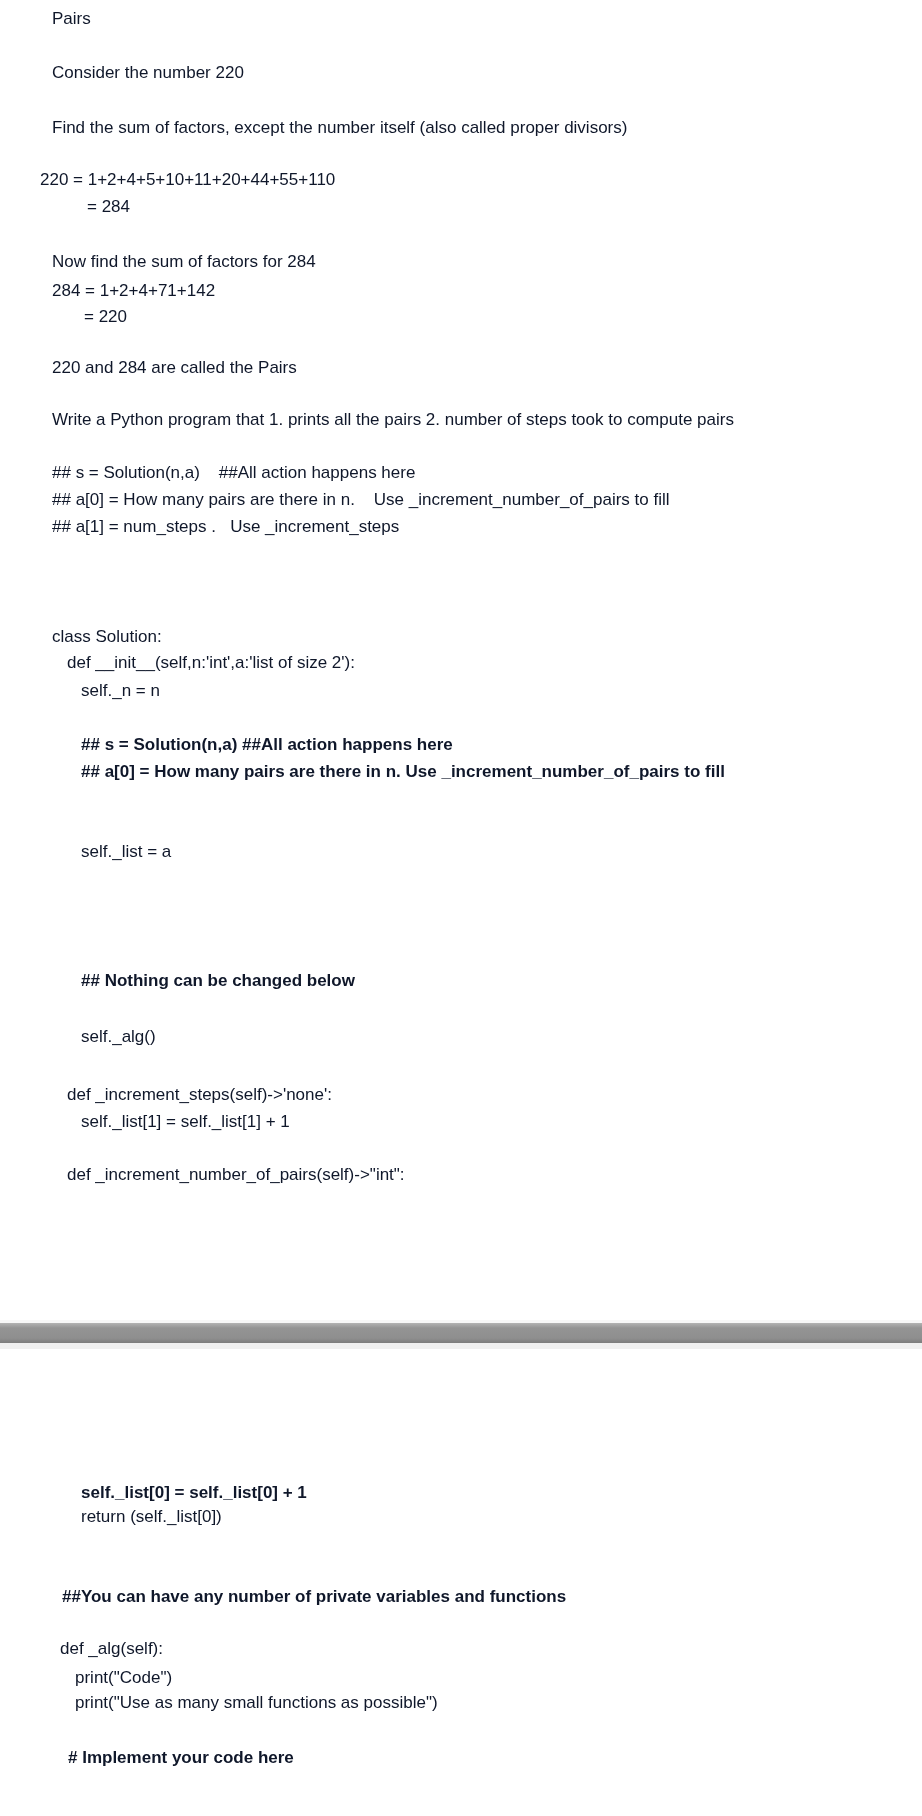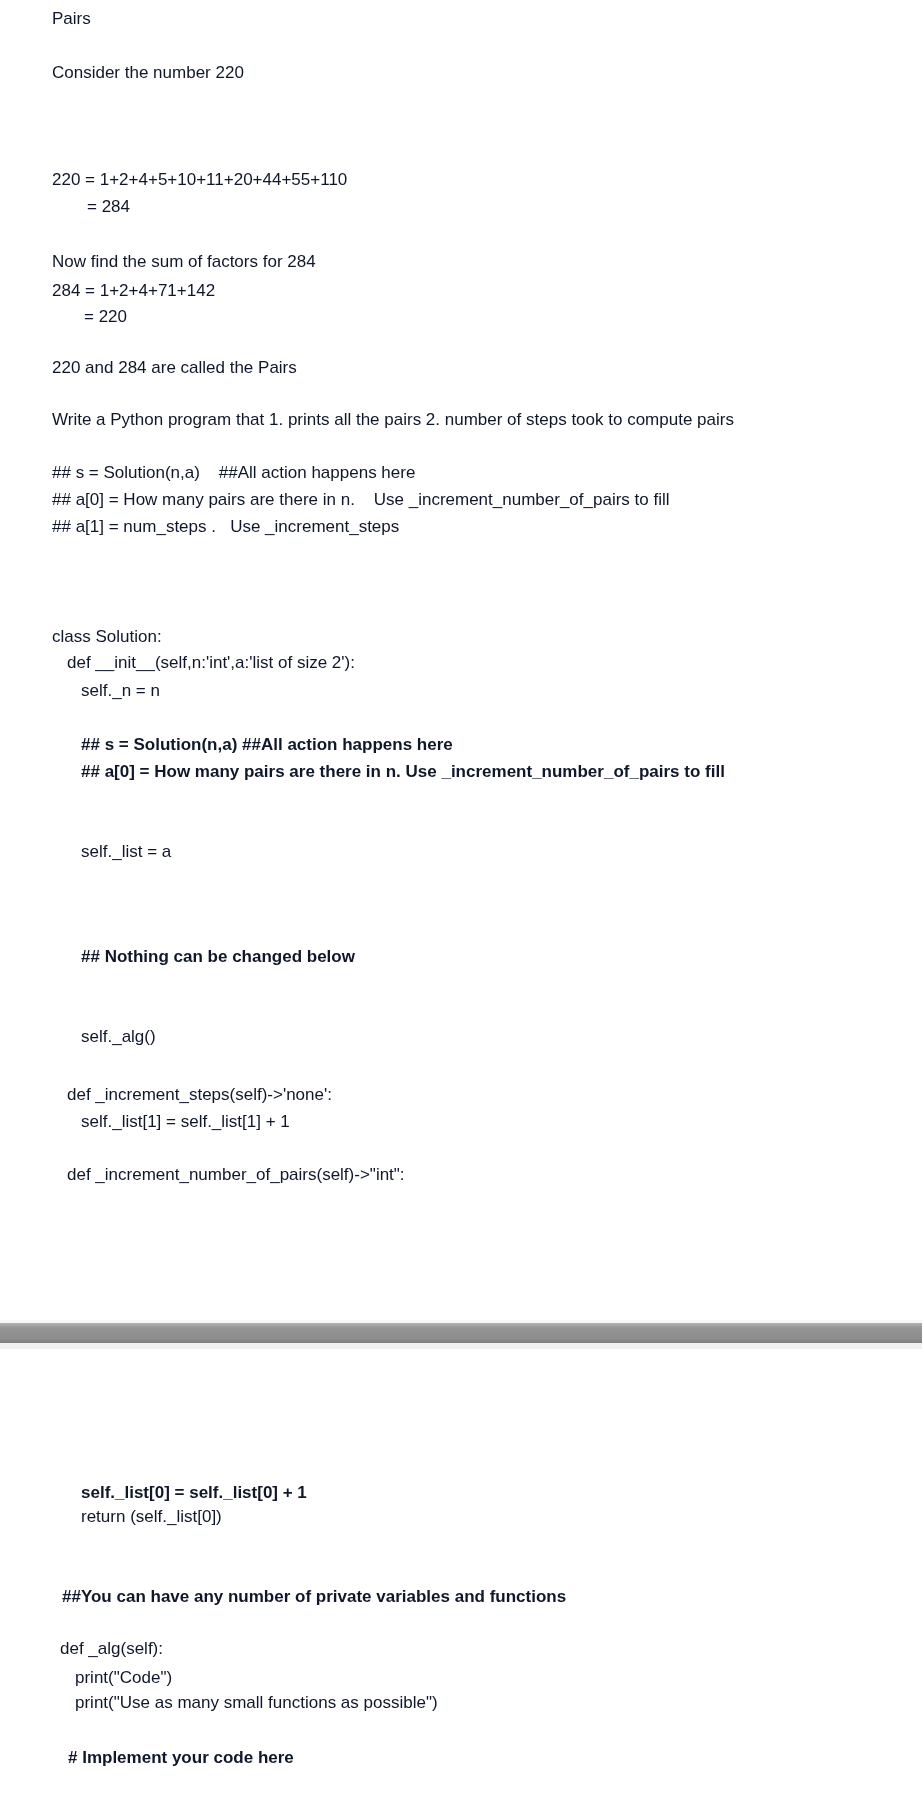--- a/index.html
+++ b/index.html
@@ -41,38 +41,39 @@
     background: #f0f0f0;
   }
 </style>
 </head>
 <body>
 
 <div class="page">
 
   <div class="line" style="top:8px;   left:52px;">Pairs</div>
   <div class="line" style="top:62px;  left:52px;">Consider the number 220</div>
-  <div class="line" style="top:169px; left:52px;text-align:right;">220 = 1+2+4+5+10+11+20+44+55+110</div>
+  <div class="line" style="top:117px; left:52px;">Find the sum of factors, except the number itself (also called proper divisors)</div>
+  <div class="line" style="top:169px; left:40px;text-align:right;">220 = 1+2+4+5+10+11+20+44+55+110</div>
   <div class="line" style="top:196px; left:87px;">= 284</div>
   <div class="line" style="top:251px; left:52px;">Now find the sum of factors for 284</div>
   <div class="line" style="top:280px; left:52px;">284 = 1+2+4+71+142</div>
   <div class="line" style="top:306px; left:84px;">= 220</div>
   <div class="line" style="top:357px; left:52px;">220 and 284 are called the Pairs</div>
   <div class="line" style="top:409px; left:52px;">Write a Python program that 1. prints all the pairs 2. number of steps took to compute pairs</div>
   <div class="line" style="top:462px; left:52px;">## s = Solution(n,a)    ##All action happens here</div>
   <div class="line" style="top:489px; left:52px;">## a[0] = How many pairs are there in n.    Use _increment_number_of_pairs to fill</div>
   <div class="line" style="top:516px; left:52px;">## a[1] = num_steps .   Use _increment_steps</div>
 
   <div class="line" style="top:626px;  left:52px;">class Solution:</div>
   <div class="line" style="top:652px;  left:67px;">def __init__(self,n:'int',a:'list of size 2'):</div>
   <div class="line" style="top:680px;  left:81px;">self._n = n</div>
   <div class="line b" style="top:734px;  left:81px;">## s = Solution(n,a) ##All action happens here</div>
   <div class="line b" style="top:761px;  left:81px;">## a[0] = How many pairs are there in n. Use _increment_number_of_pairs to fill</div>
   <div class="line" style="top:841px;  left:81px;">self._list = a</div>
-  <div class="line b" style="top:946px;  left:81px;">## Nothing can be changed below</div>
+  <div class="line b" style="top:970px;  left:81px;">## Nothing can be changed below</div>
   <div class="line" style="top:1026px; left:81px;text-align:center;">self._alg()</div>
 
   <div class="line" style="top:1084px; left:67px;">def _increment_steps(self)-&gt;'none':</div>
   <div class="line" style="top:1111px; left:81px;">self._list[1] = self._list[1] + 1</div>
 
   <div class="line" style="top:1164px; left:67px;">def _increment_number_of_pairs(self)-&gt;"int":</div>
 
   <div class="divider-wrap" style="top:1320px;">
     <div class="divider-top-strip"></div>
     <div class="divider-bar"></div>

